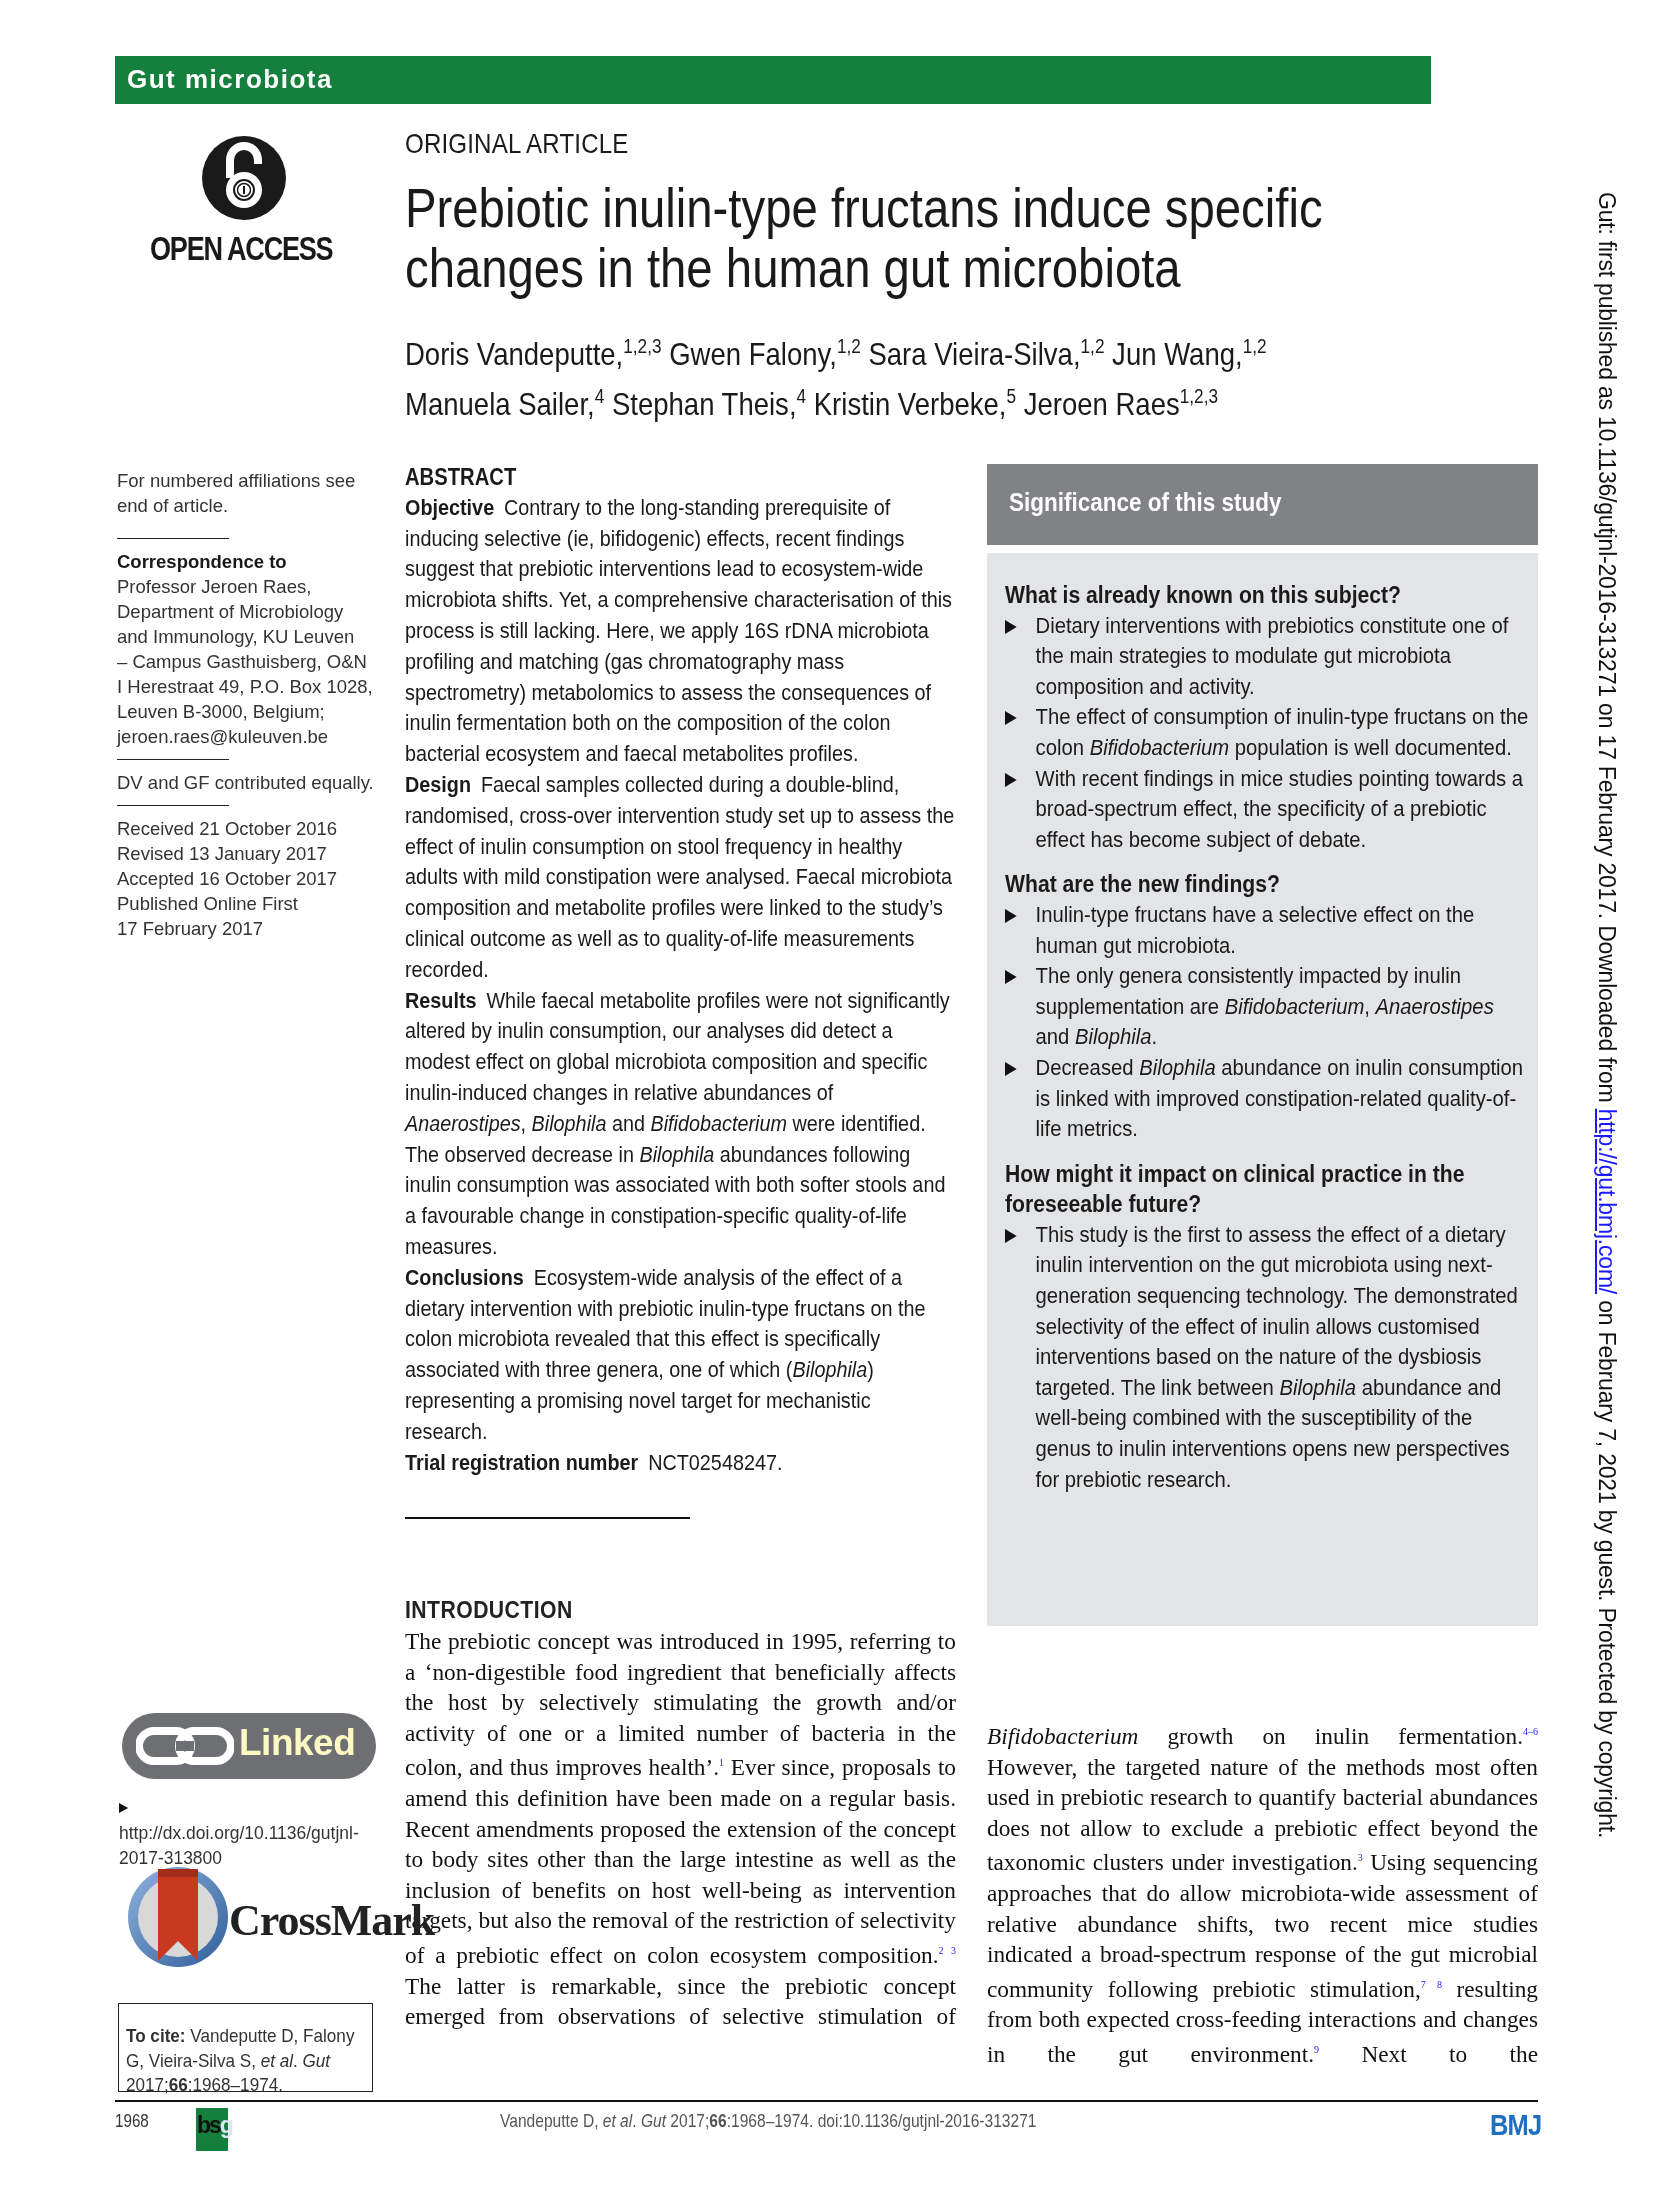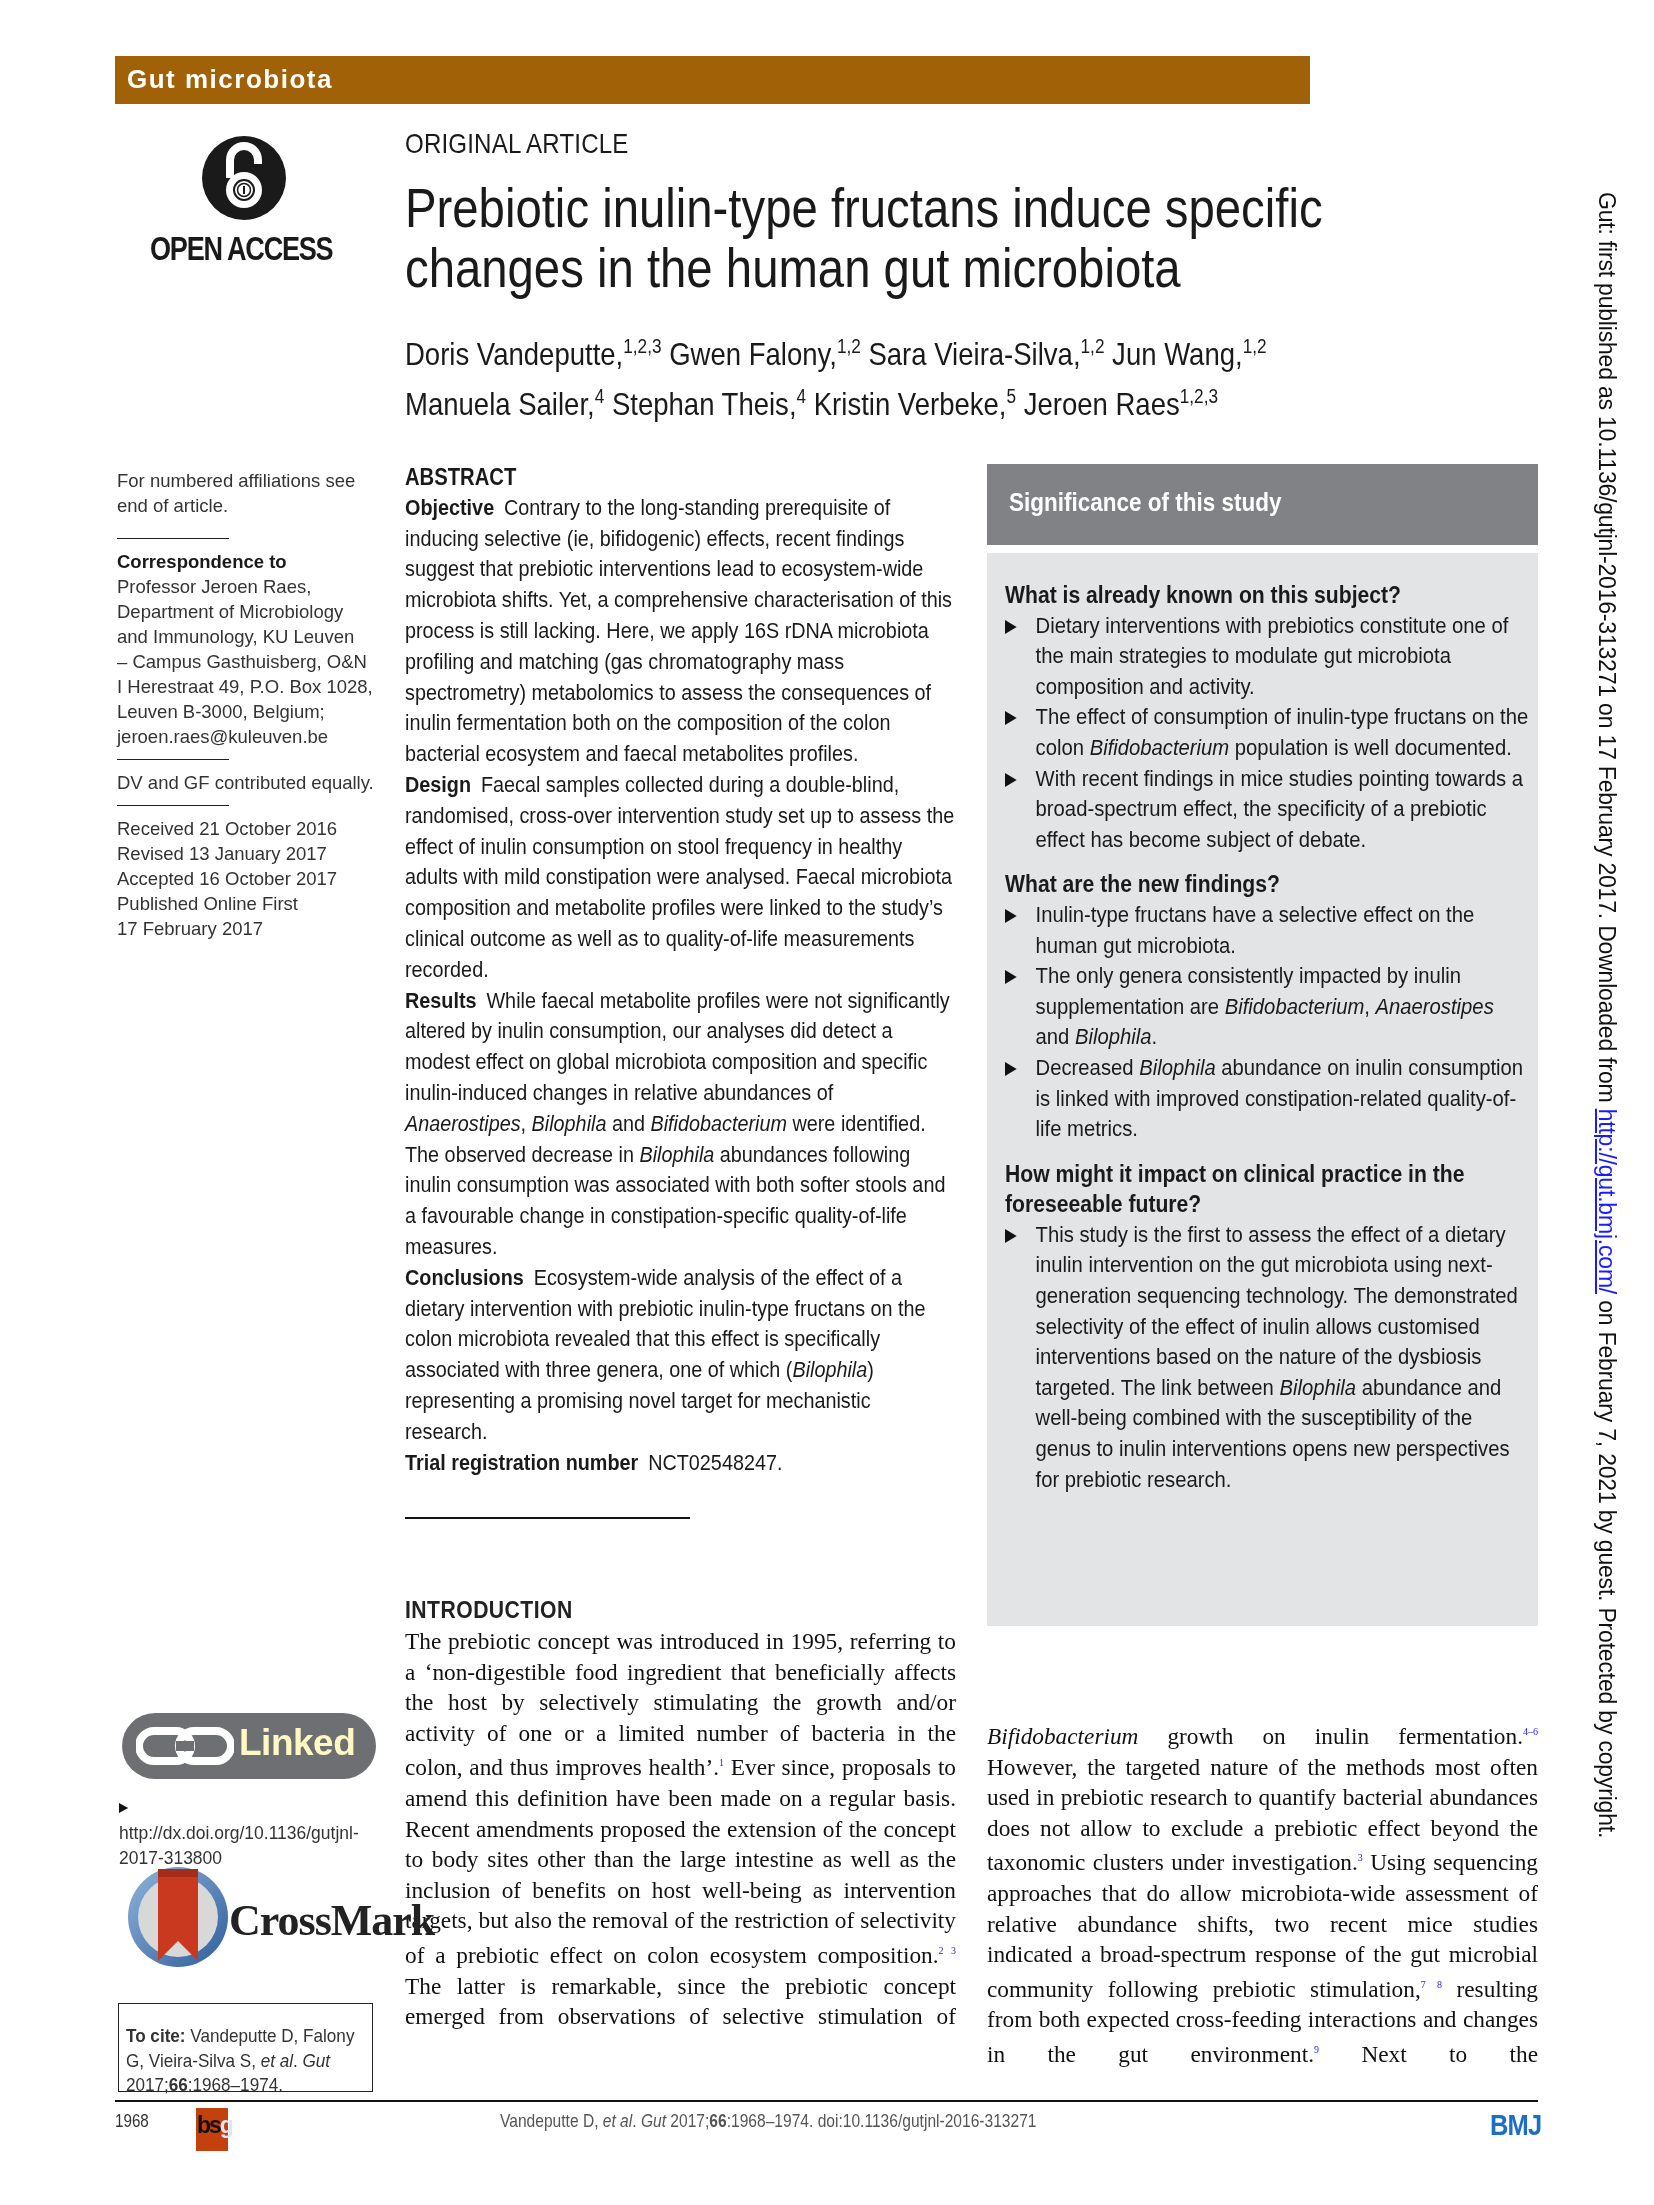--- a/index.html
+++ b/index.html
@@ -1,18 +1,18 @@
 <!DOCTYPE html>
 <html><head>
 <meta charset="utf-8">
 <style>
   html,body{margin:0;padding:0;background:#fff;}
   body{width:1654px;height:2205px;position:relative;overflow:hidden;color:#1a1a1a;font-family:"Liberation Sans",sans-serif;}
   .abs{position:absolute;}
-  #topbar{left:115px;top:56px;width:1195px;height:48px;background:#a16207;}
+  #topbar{left:115px;top:56px;width:1316px;height:48px;background:#15803d;}
   #topbar span{position:absolute;left:12px;top:8px;color:#fff;font-size:26px;font-weight:bold;letter-spacing:1.5px;}
   #oa-logo{left:200px;top:134px;width:88px;height:88px;}
   #oa-label{left:150px;top:230px;font-size:33px;font-weight:bold;letter-spacing:-1.5px;transform:scaleX(0.82);transform-origin:left top;}
   #kicker{left:405px;top:128px;font-size:28px;font-weight:300;letter-spacing:0.2px;transform:scaleX(0.86);transform-origin:left top;}
   #title{left:405px;top:178px;font-size:55px;line-height:60px;transform:scaleX(0.86);transform-origin:left top;width:1110px;}
   #authors{left:405px;top:325px;font-size:32px;line-height:42px;transform:scaleX(0.86);transform-origin:left top;width:1120px;}
   #authors sup{font-size:20px;}
   
   #sidebar{left:117px;top:458px;width:262px;font-size:18.5px;line-height:25px;color:#333;}
   .sb-block p{margin:0;}
@@ -48,21 +48,21 @@
   #linked{left:122px;top:1713px;width:254px;height:66px;border-radius:33px;background:#6e6f72;}
   #linked .lbl{position:absolute;left:117px;top:9px;color:#fef9c3;font-size:37px;font-weight:bold;letter-spacing:-0.5px;}
   #linked-link{left:119px;top:1795px;font-size:19px;line-height:25px;color:#333;transform:scaleX(0.92);transform-origin:left top;width:270px;}
   #crossmark{left:124px;top:1863px;width:108px;height:108px;}
   #crossmark-label{left:229px;top:1895px;font-family:"Liberation Serif",serif;font-size:44px;font-weight:bold;letter-spacing:-1px;color:#222;}
   #cite-box{left:118px;top:2003px;width:255px;height:89px;border:1.5px solid #222;box-sizing:border-box;padding:20px 7px;font-size:19px;line-height:24.5px;color:#333;}
   #cite-box .inner{transform:scaleX(0.9);transform-origin:left top;width:270px;}
   
   #footer-rule{left:115px;top:2100px;width:1423px;height:2px;background:#111;}
   #page-num{left:115px;top:2110px;font-size:19px;color:#333;transform:scaleX(0.8);transform-origin:left top;}
-  #bsg{left:196px;top:2108px;width:32px;height:43px;background:#c2410c;}
+  #bsg{left:196px;top:2108px;width:32px;height:43px;background:#15803d;}
   #bsg span{position:absolute;left:1px;top:4px;font-size:23px;font-weight:bold;letter-spacing:-2px;color:#111;}
   #bsg span i{color:#dde6f5;font-style:normal;}
   #footer-cite{left:500px;top:2110px;font-size:19px;color:#555;transform:scaleX(0.82);transform-origin:left top;white-space:nowrap;}
   #bmj{left:1490px;top:2108px;font-size:30px;font-weight:bold;color:#1e6fc2;letter-spacing:-1px;transform:scaleX(0.85);transform-origin:left top;}
   
   #vertical{left:1620px;top:192px;transform-origin:left top;transform:rotate(90deg);white-space:nowrap;font-size:23px;color:#111;font-family:"Liberation Sans",sans-serif;letter-spacing:-0.2px;}
   #vertical a{color:#1a1aff;text-decoration:underline;}
 </style>
 </head>
 <body>

